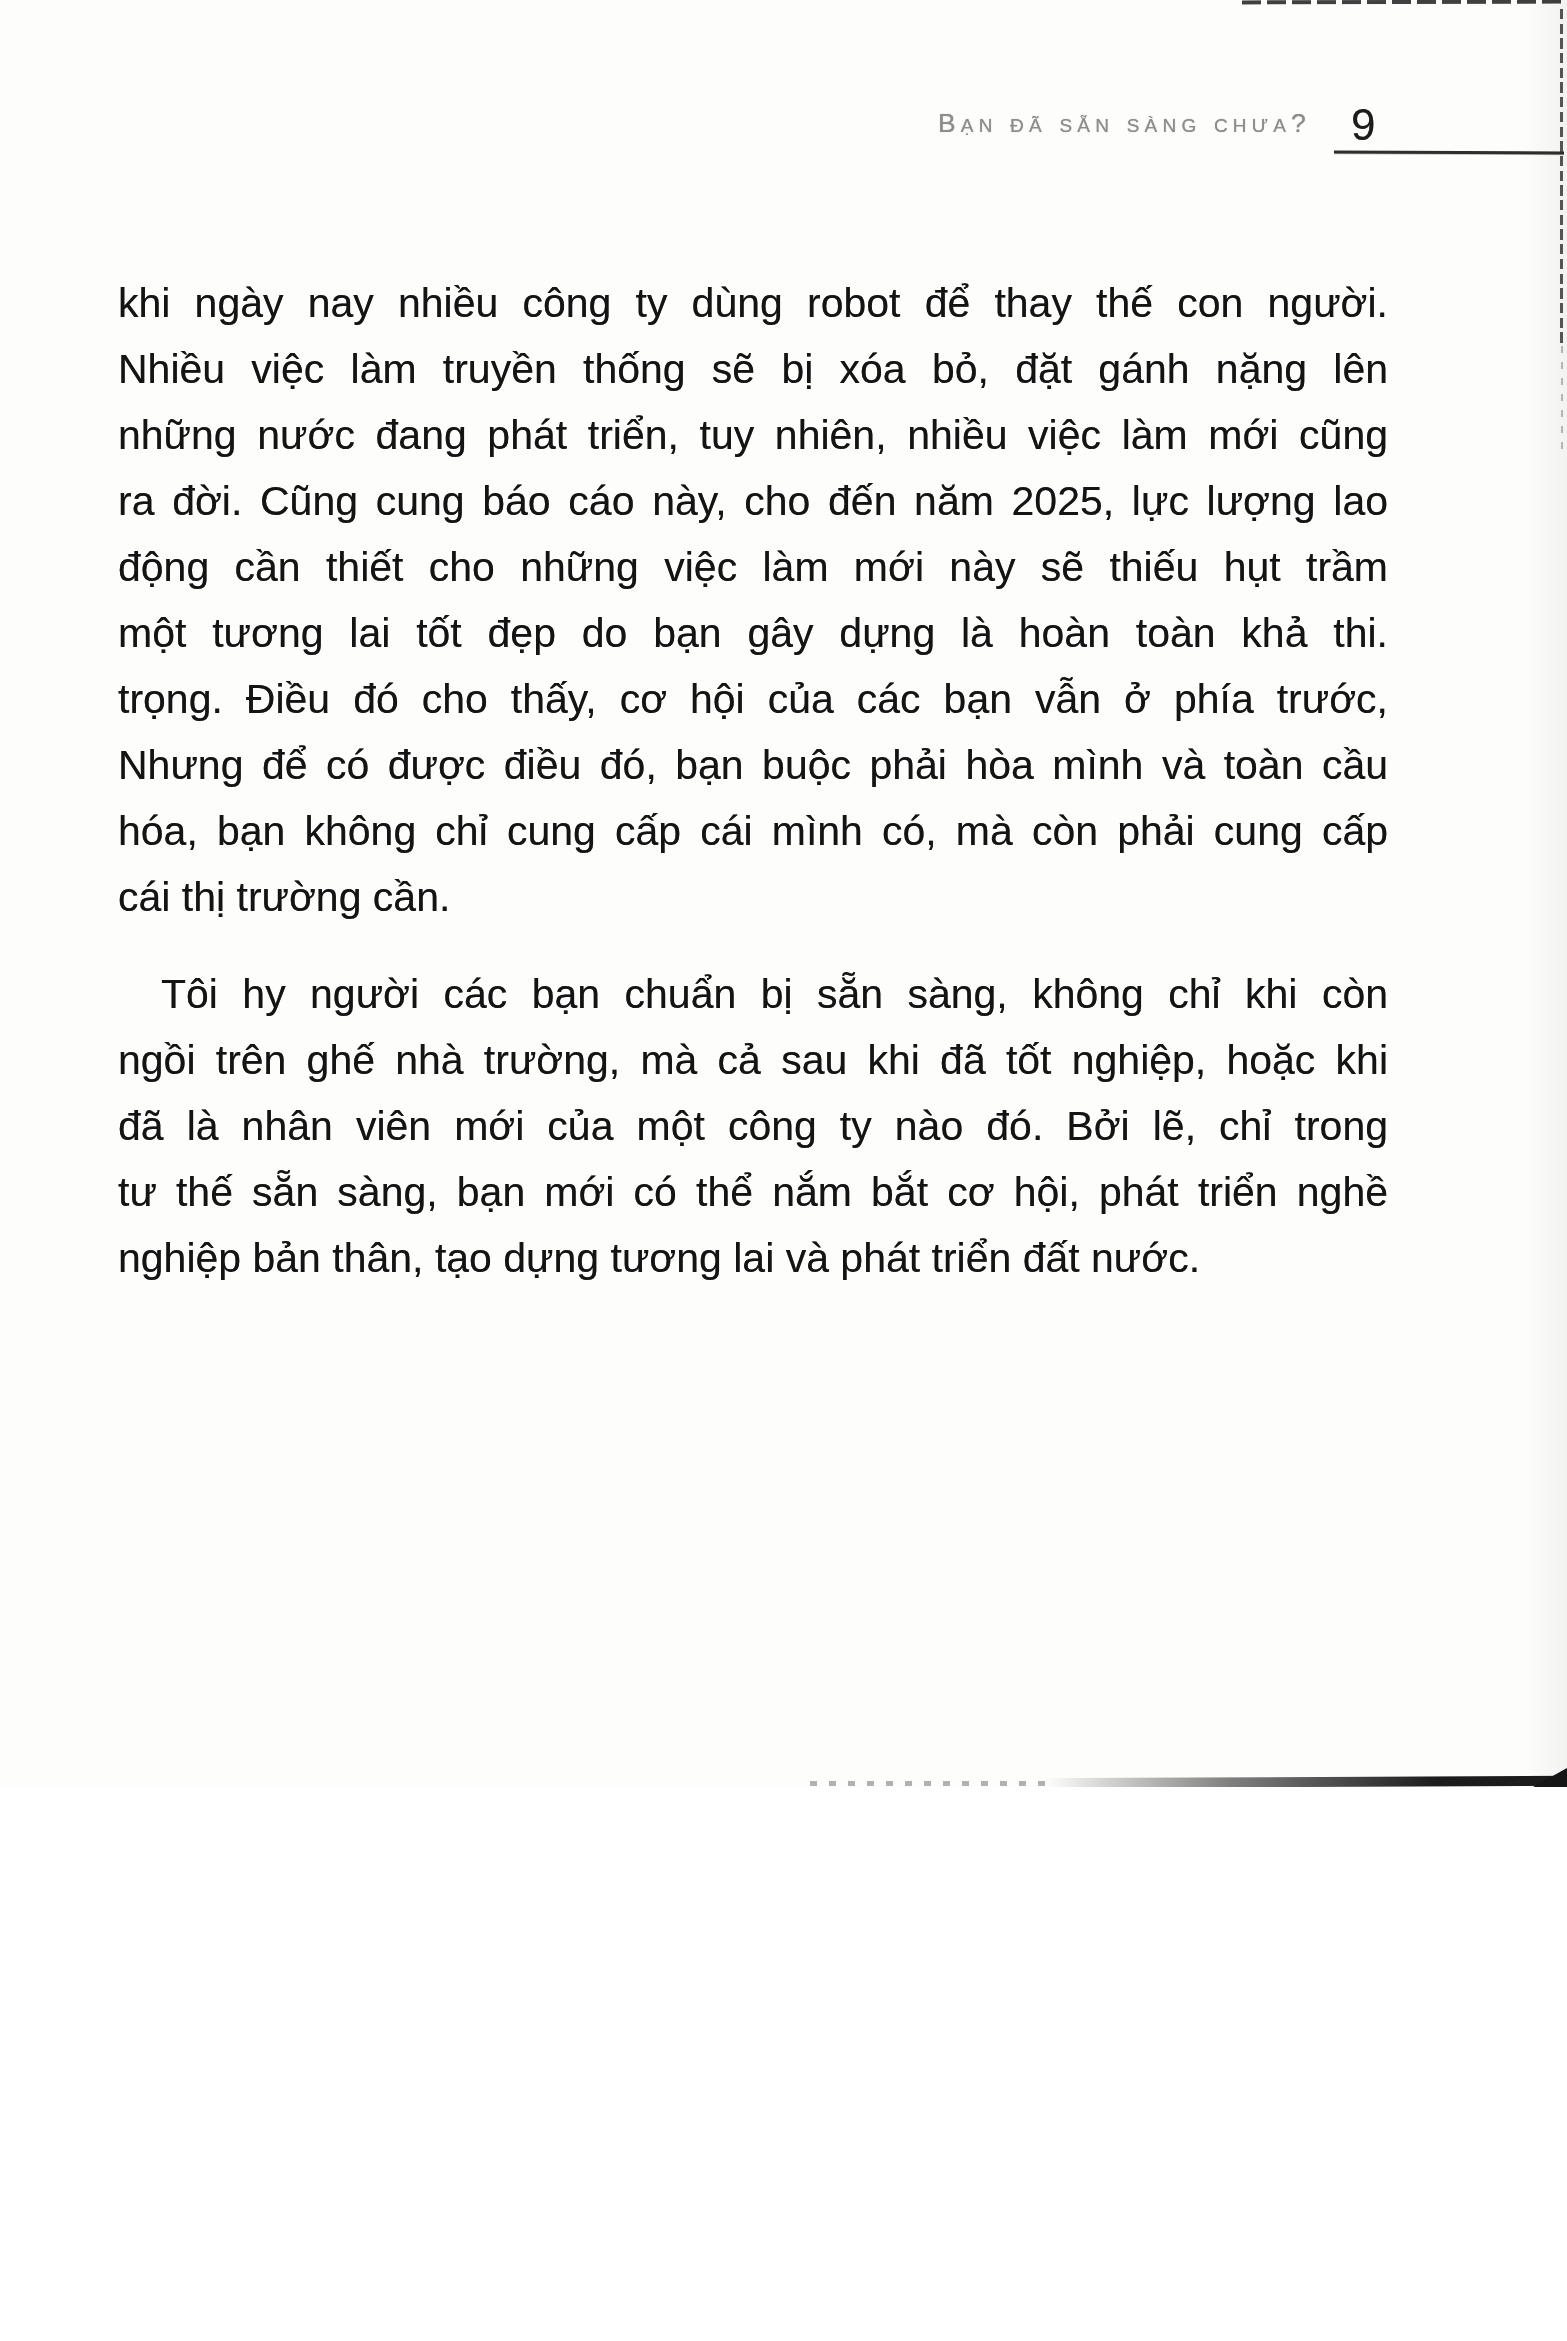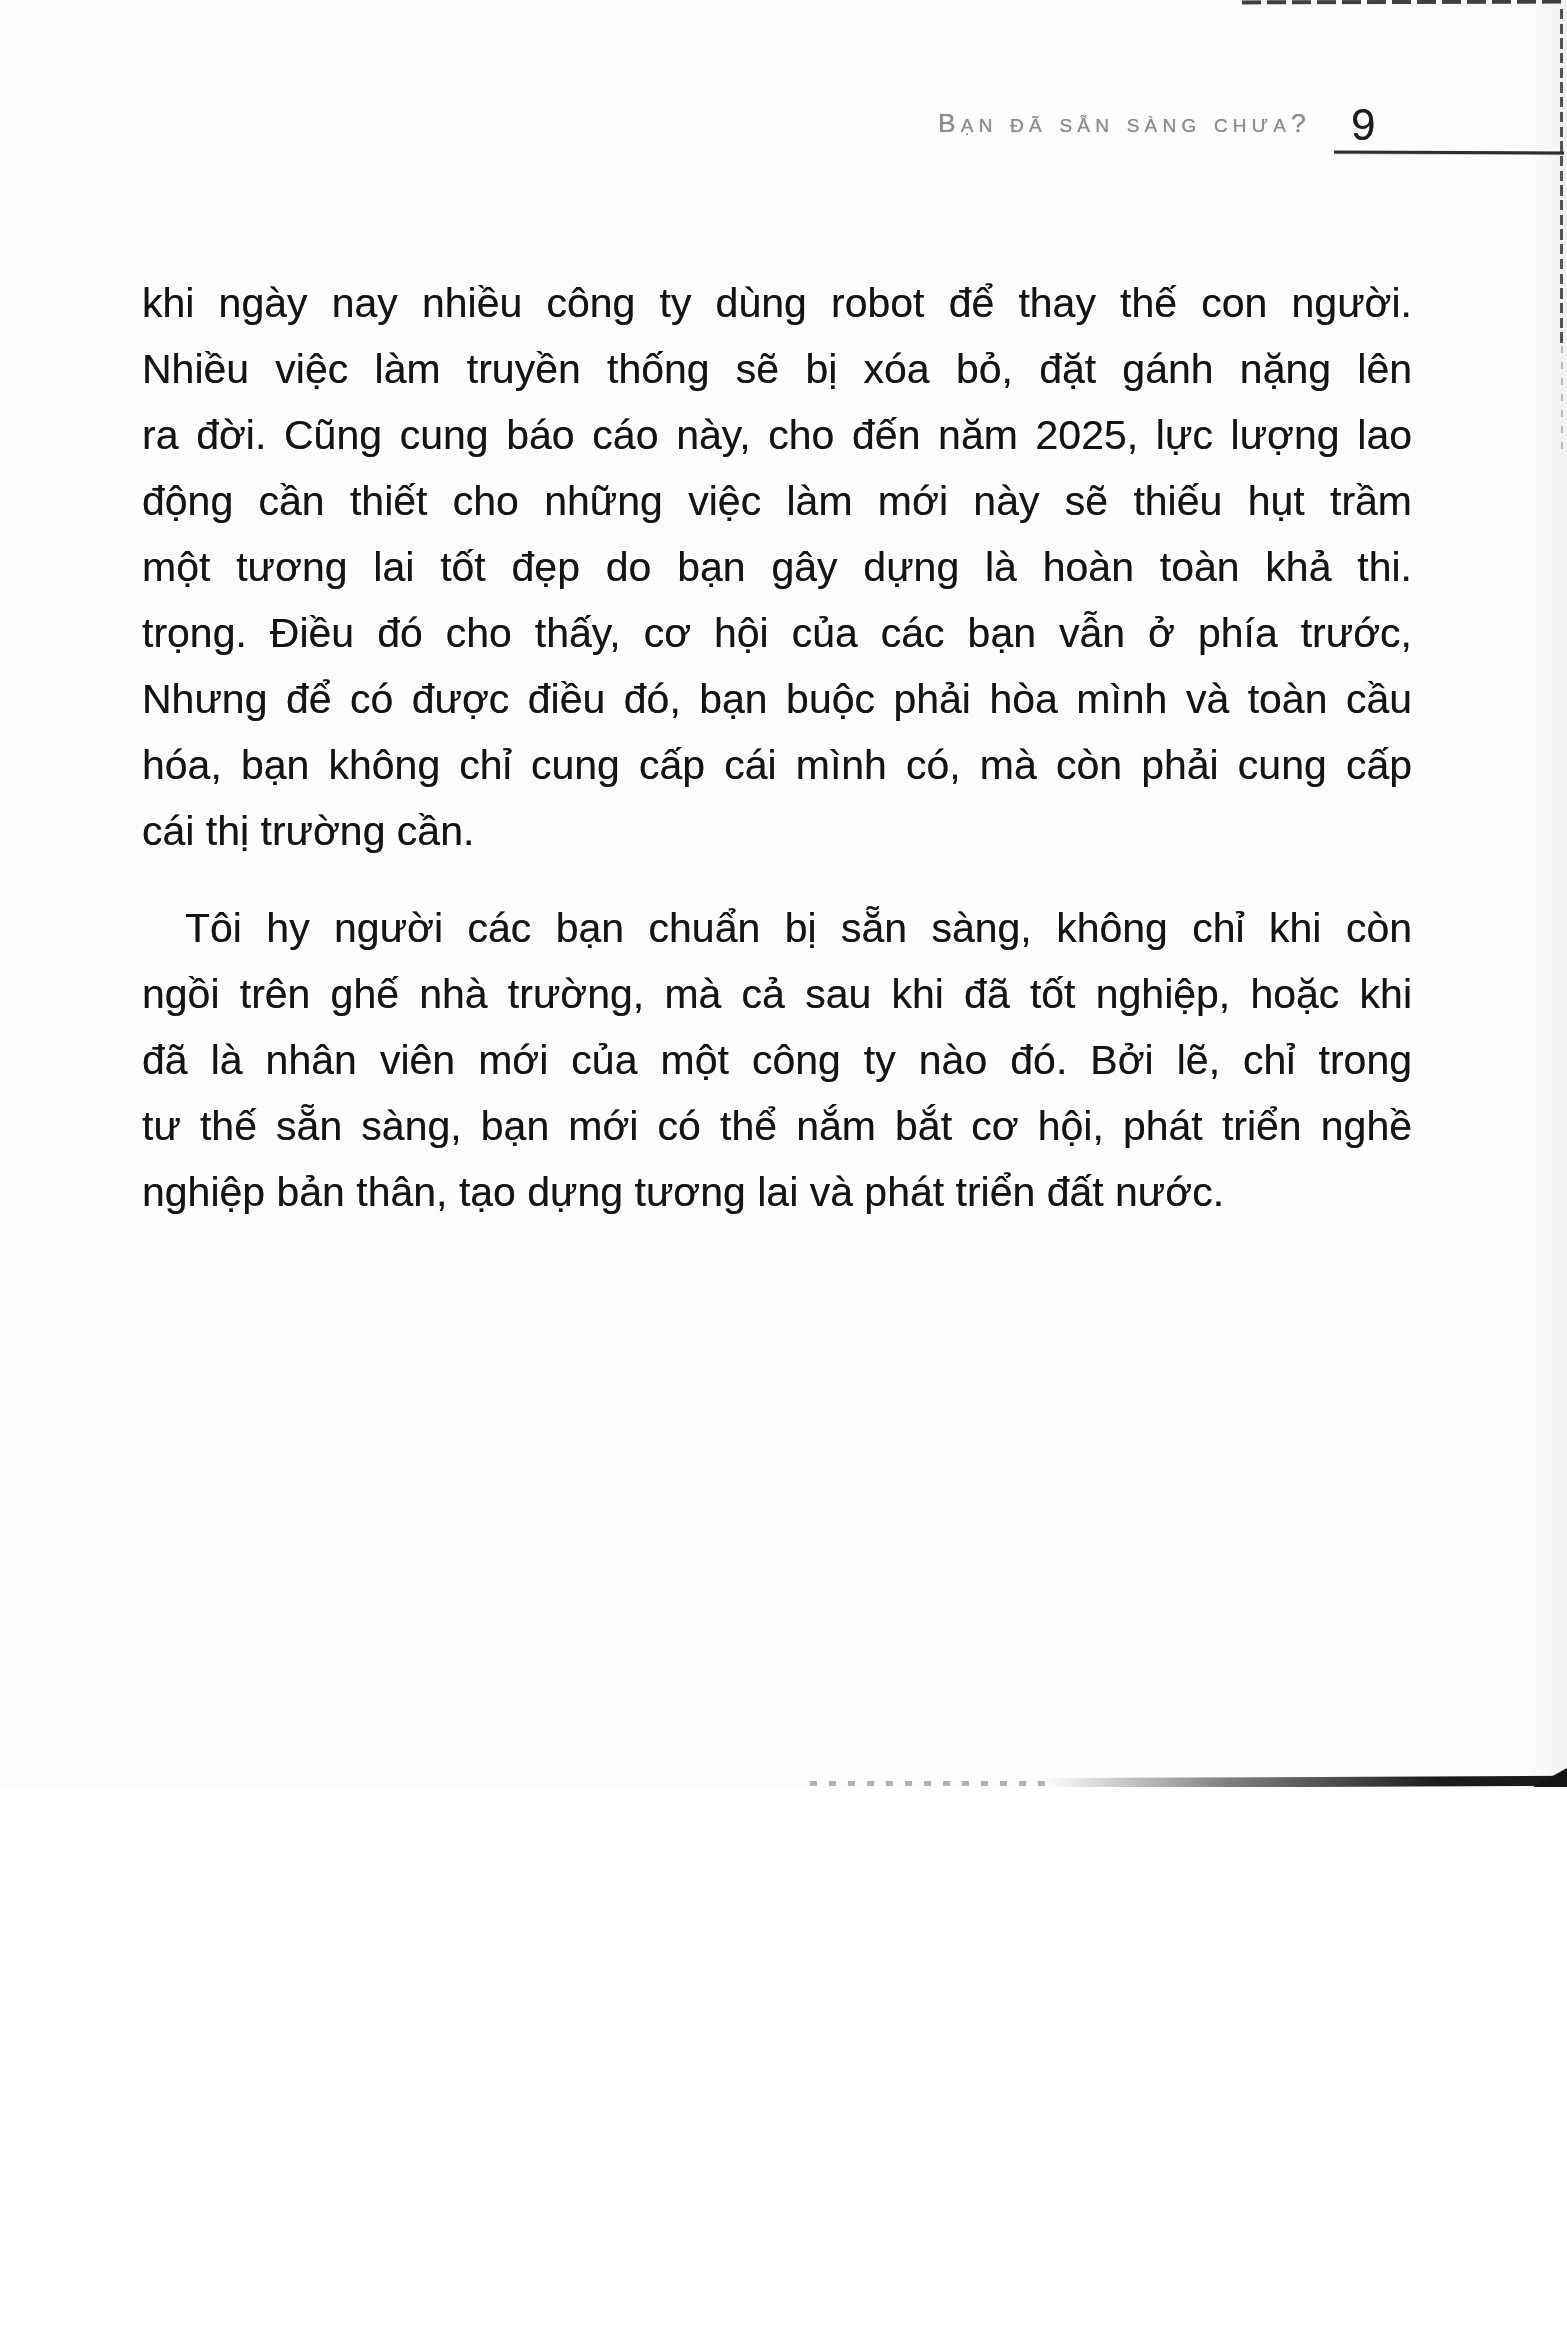--- a/index.html
+++ b/index.html
@@ -77,21 +77,20 @@
   .speck-a2{left:2.9px;top:1933px;width:3.7px;height:10.3px;border-radius:2.2px;opacity:.35;}
   .speck-b{left:7.4px;top:2124px;width:10.3px;height:8px;opacity:.8;}
   .speck-c{left:2.2px;top:2137px;width:19px;height:11px;border-radius:5.9px;transform:rotate(-32deg);}
   .speck-d{left:1249px;top:2252px;width:2.9px;height:10.3px;border-radius:1.5px;transform:rotate(14deg);opacity:.7;}
 
   
   .body-text{
     position:absolute;left:118px;top:270px;width:1270px;
     font-size:41px;line-height:66px;
     text-shadow:0 0 0.6px rgba(0,0,0,.55);
-    margin-left:24px;
   }
   .para .line{
     text-align:justify;
     text-align-last:justify;
     white-space:nowrap;
     height:66px;
   }
   .para .line:last-child{
     text-align:right;
     text-align-last:left;
@@ -117,20 +116,21 @@
   <div class="speck speck-d"></div>
 
   <div class="running-title">Bạn đã sẵn sàng chưa?</div>
   <div class="page-number">9</div>
   <div class="header-rule"></div>
 
   <div class="body-text">
     <div class="para para1">
         <div class="line">khi ngày nay nhiều công ty dùng robot để thay thế con người.</div>
         <div class="line">Nhiều việc làm truyền thống sẽ bị xóa bỏ, đặt gánh nặng lên</div>
+        <div class="line">những nước đang phát triển, tuy nhiên, nhiều việc làm mới cũng</div>
         <div class="line">ra đời. Cũng cung báo cáo này, cho đến năm 2025, lực lượng lao</div>
         <div class="line">động cần thiết cho những việc làm mới này sẽ thiếu hụt trầm</div>
         <div class="line">một tương lai tốt đẹp do bạn gây dựng là hoàn toàn khả thi.</div>
         <div class="line">trọng. Điều đó cho thấy, cơ hội của các bạn vẫn ở phía trước,</div>
         <div class="line">Nhưng để có được điều đó, bạn buộc phải hòa mình và toàn cầu</div>
         <div class="line">hóa, bạn không chỉ cung cấp cái mình có, mà còn phải cung cấp</div>
         <div class="line">cái thị trường cần.</div>
       </div>
     <div class="para para2">
         <div class="line">Tôi hy người các bạn chuẩn bị sẵn sàng, không chỉ khi còn</div>

